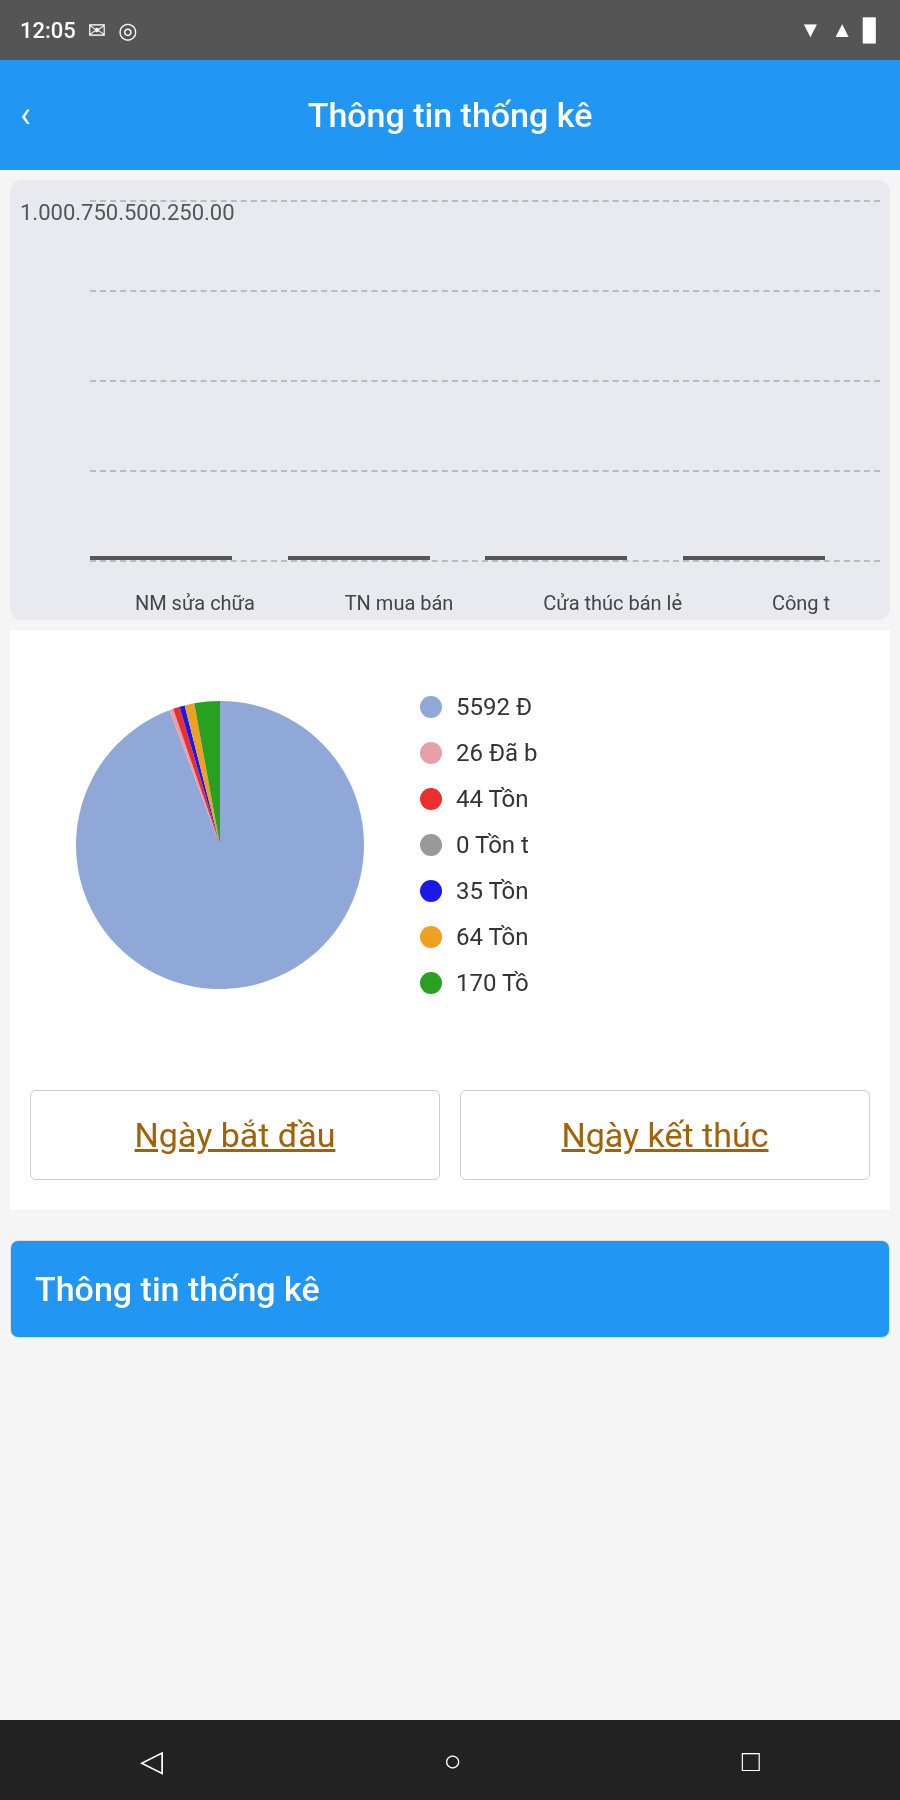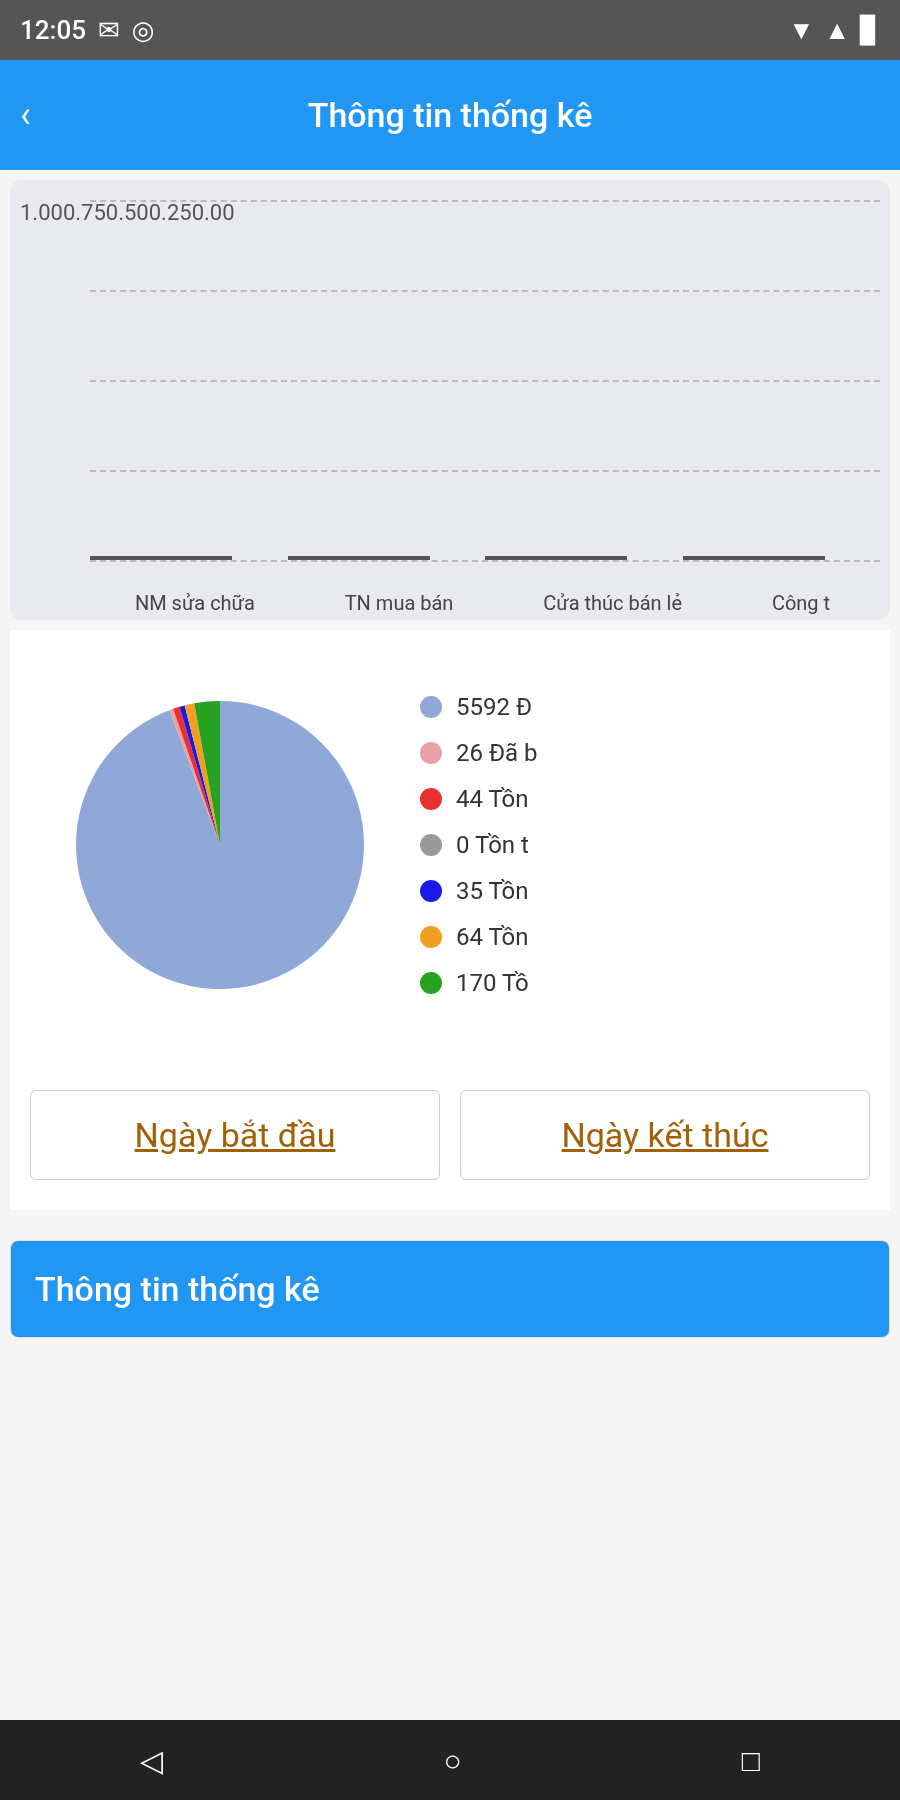--- a/index.html
+++ b/index.html
@@ -15,21 +15,21 @@
     
     .status-bar {
       width: 900px;
       height: 60px;
       background: #555;
       display: flex;
       align-items: center;
       justify-content: space-between;
       padding: 0 20px;
       color: white;
-      font-size: 26px;
+      font-size: 22px;
       font-weight: 500;
     }
     .status-bar-left { display: flex; align-items: center; gap: 12px; }
     .status-bar-right { display: flex; align-items: center; gap: 10px; }
 
     
     .app-bar {
       width: 900px;
       height: 110px;
       background: #2196F3;

